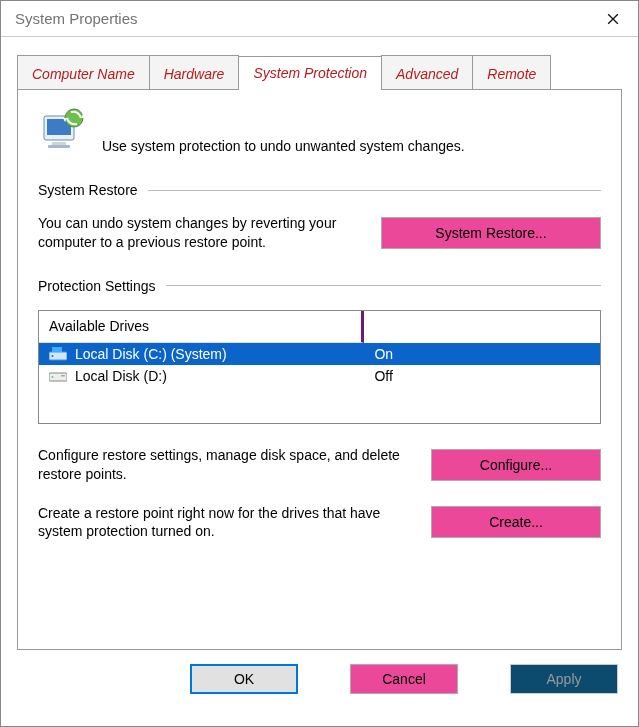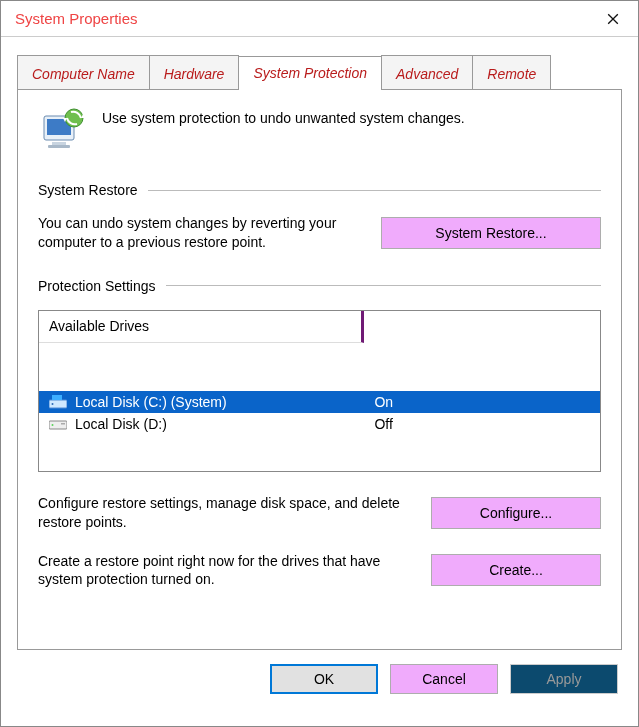--- a/index.html
+++ b/index.html
@@ -18,21 +18,21 @@
     display:flex;
     align-items:center;
     justify-content:space-between;
     height:36px;
     padding: 0 0 0 14px;
     border-bottom: 1px solid #ccc;
     background:#fff;
   }
   .titlebar .title {
     font-size:15px;
-    color:#ef4444;
+    color:#737373;
   }
   .titlebar .close {
     width:50px; height:36px;
     display:flex; align-items:center; justify-content:center;
     font-size:16px;
     color:#111;
     cursor:pointer;
   }
 
   .content {
@@ -80,21 +80,21 @@
     border-top:none;
     padding: 18px 20px 26px 20px;
     background:#fff;
     min-height: 560px;
   }
 
   
   .intro {
     display:flex;
     gap:14px;
-    align-items:flex-start;
+    align-items:flex-end;
     margin-bottom:28px;
   }
   .intro .icon {
     width:50px; height:46px;
     flex-shrink:0;
     position:relative;
   }
   .intro .icon svg { width:100%; height:100%; }
   .intro .text { padding-top:2px; font-size:14px; }
 
@@ -123,21 +123,21 @@
   .restore-row .desc {
     flex:1;
     font-size:14px;
     line-height:1.35;
   }
 
   
   .btn {
     min-width: 220px;
     height:32px;
-    background:#f0abfc;
+    background:#ec4899;
     border:1px solid #adadad;
     font-family:inherit;
     font-size:14px;
     color:#000;
     cursor:pointer;
     padding: 0 16px;
   }
   .btn.small { min-width:170px; }
   .btn[disabled] { color:#999; cursor:default; background:#0c4a6e; border-color:#ccc;}
   .btn.default { border:2px solid #0078d7; background:#e1e1e1; }
@@ -155,21 +155,20 @@
     padding:7px 10px 8px 10px;
     border-bottom:1px solid #ddd;
     font-size:14px;
   }
   .drive-table .col1 { width:58%; border-right:3px solid #701a75; }
   .drive-table .col2 { flex:1; }
   .drive-table .rows {
     height:80px;
     overflow:auto;
     background:#fff;
-    margin-top:48px;
   }
   .drive-table .row {
     display:flex;
     align-items:center;
     font-size:14px;
     height:22px;
   }
   .drive-table .row.selected {
     background:#0a64c9;
     color:#fff;
@@ -188,21 +187,21 @@
   .action-row .desc { flex:1; font-size:14px; line-height:1.35; }
 
   
   .dialog-buttons {
     display:flex;
     justify-content:flex-end;
     gap:12px;
     padding: 14px 20px 14px 14px;
     background:#fff;
   }
-  .dialog-buttons .btn { min-width:108px; height:30px;}
+  .dialog-buttons .btn { min-width:108px; height:30px;margin-left:40px;}
 </style>
 </head>
 <body>
 
 <div class="titlebar">
   <span class="title">System Properties</span>
   <div class="close">
     <svg viewBox="0 0 10 10" width="12" height="12">
         <path d="M1 1 L9 9 M9 1 L1 9" stroke="currentColor" stroke-width="1.1" fill="none"></path>
       </svg>

